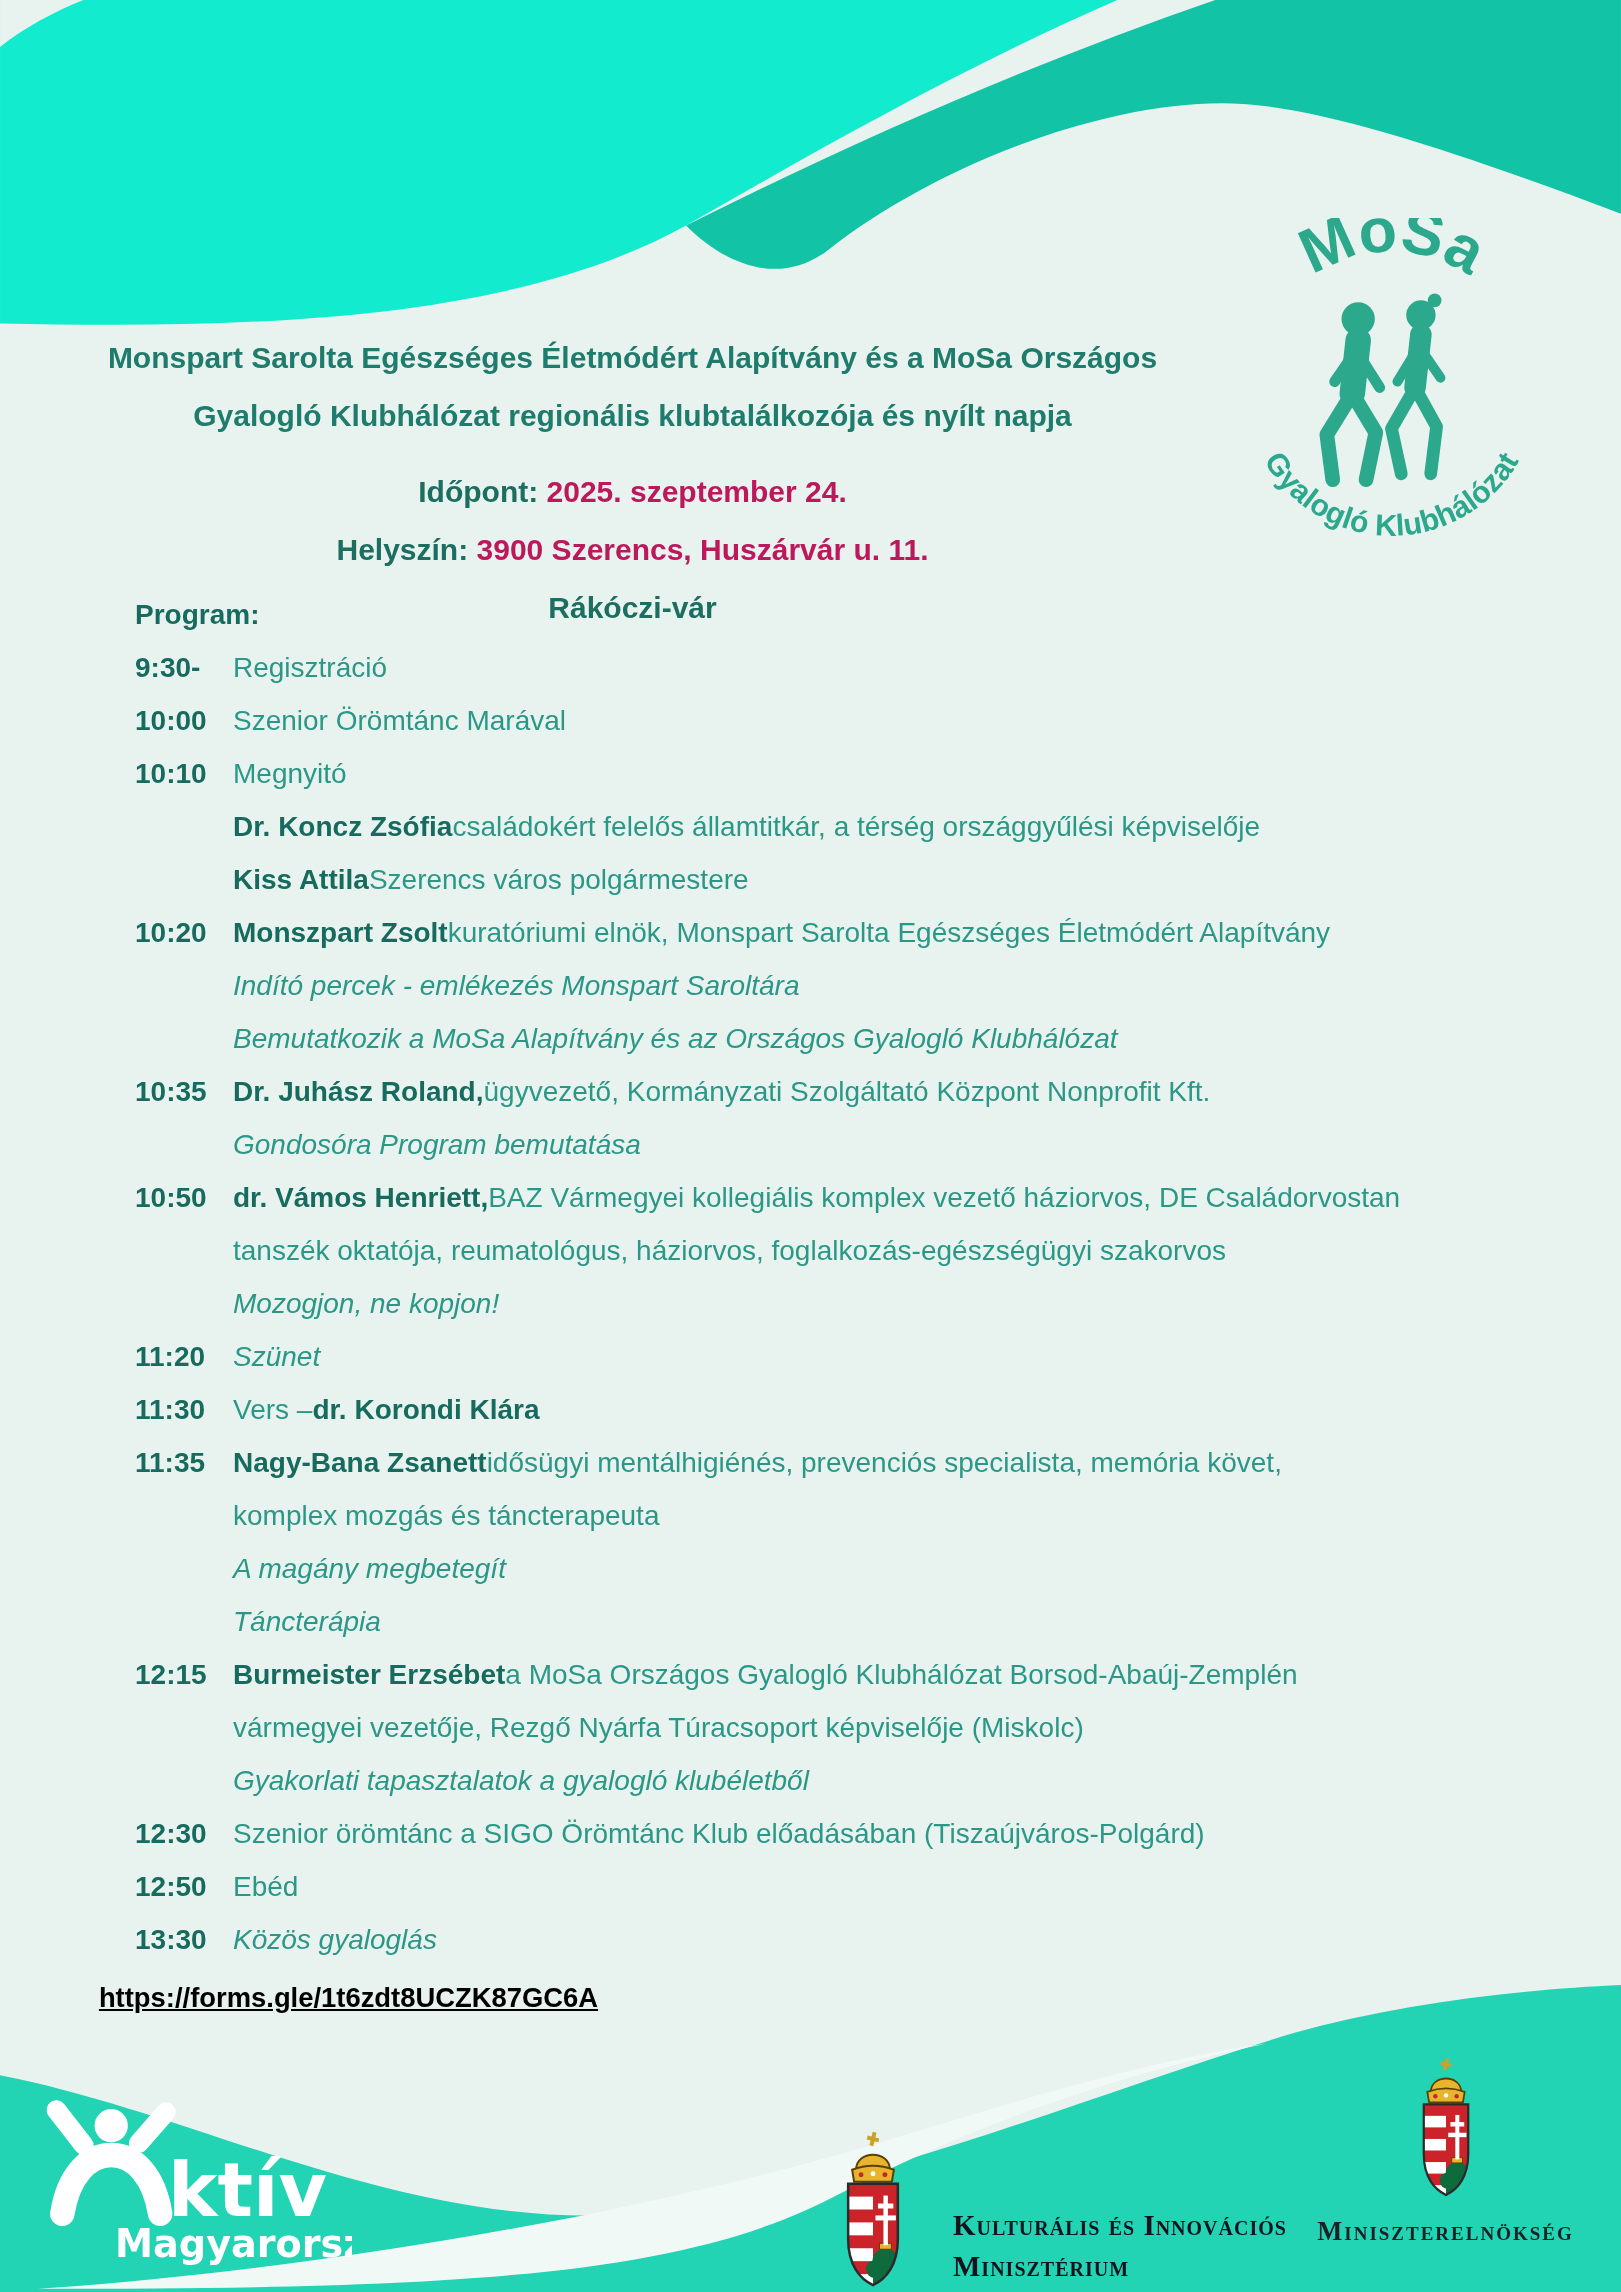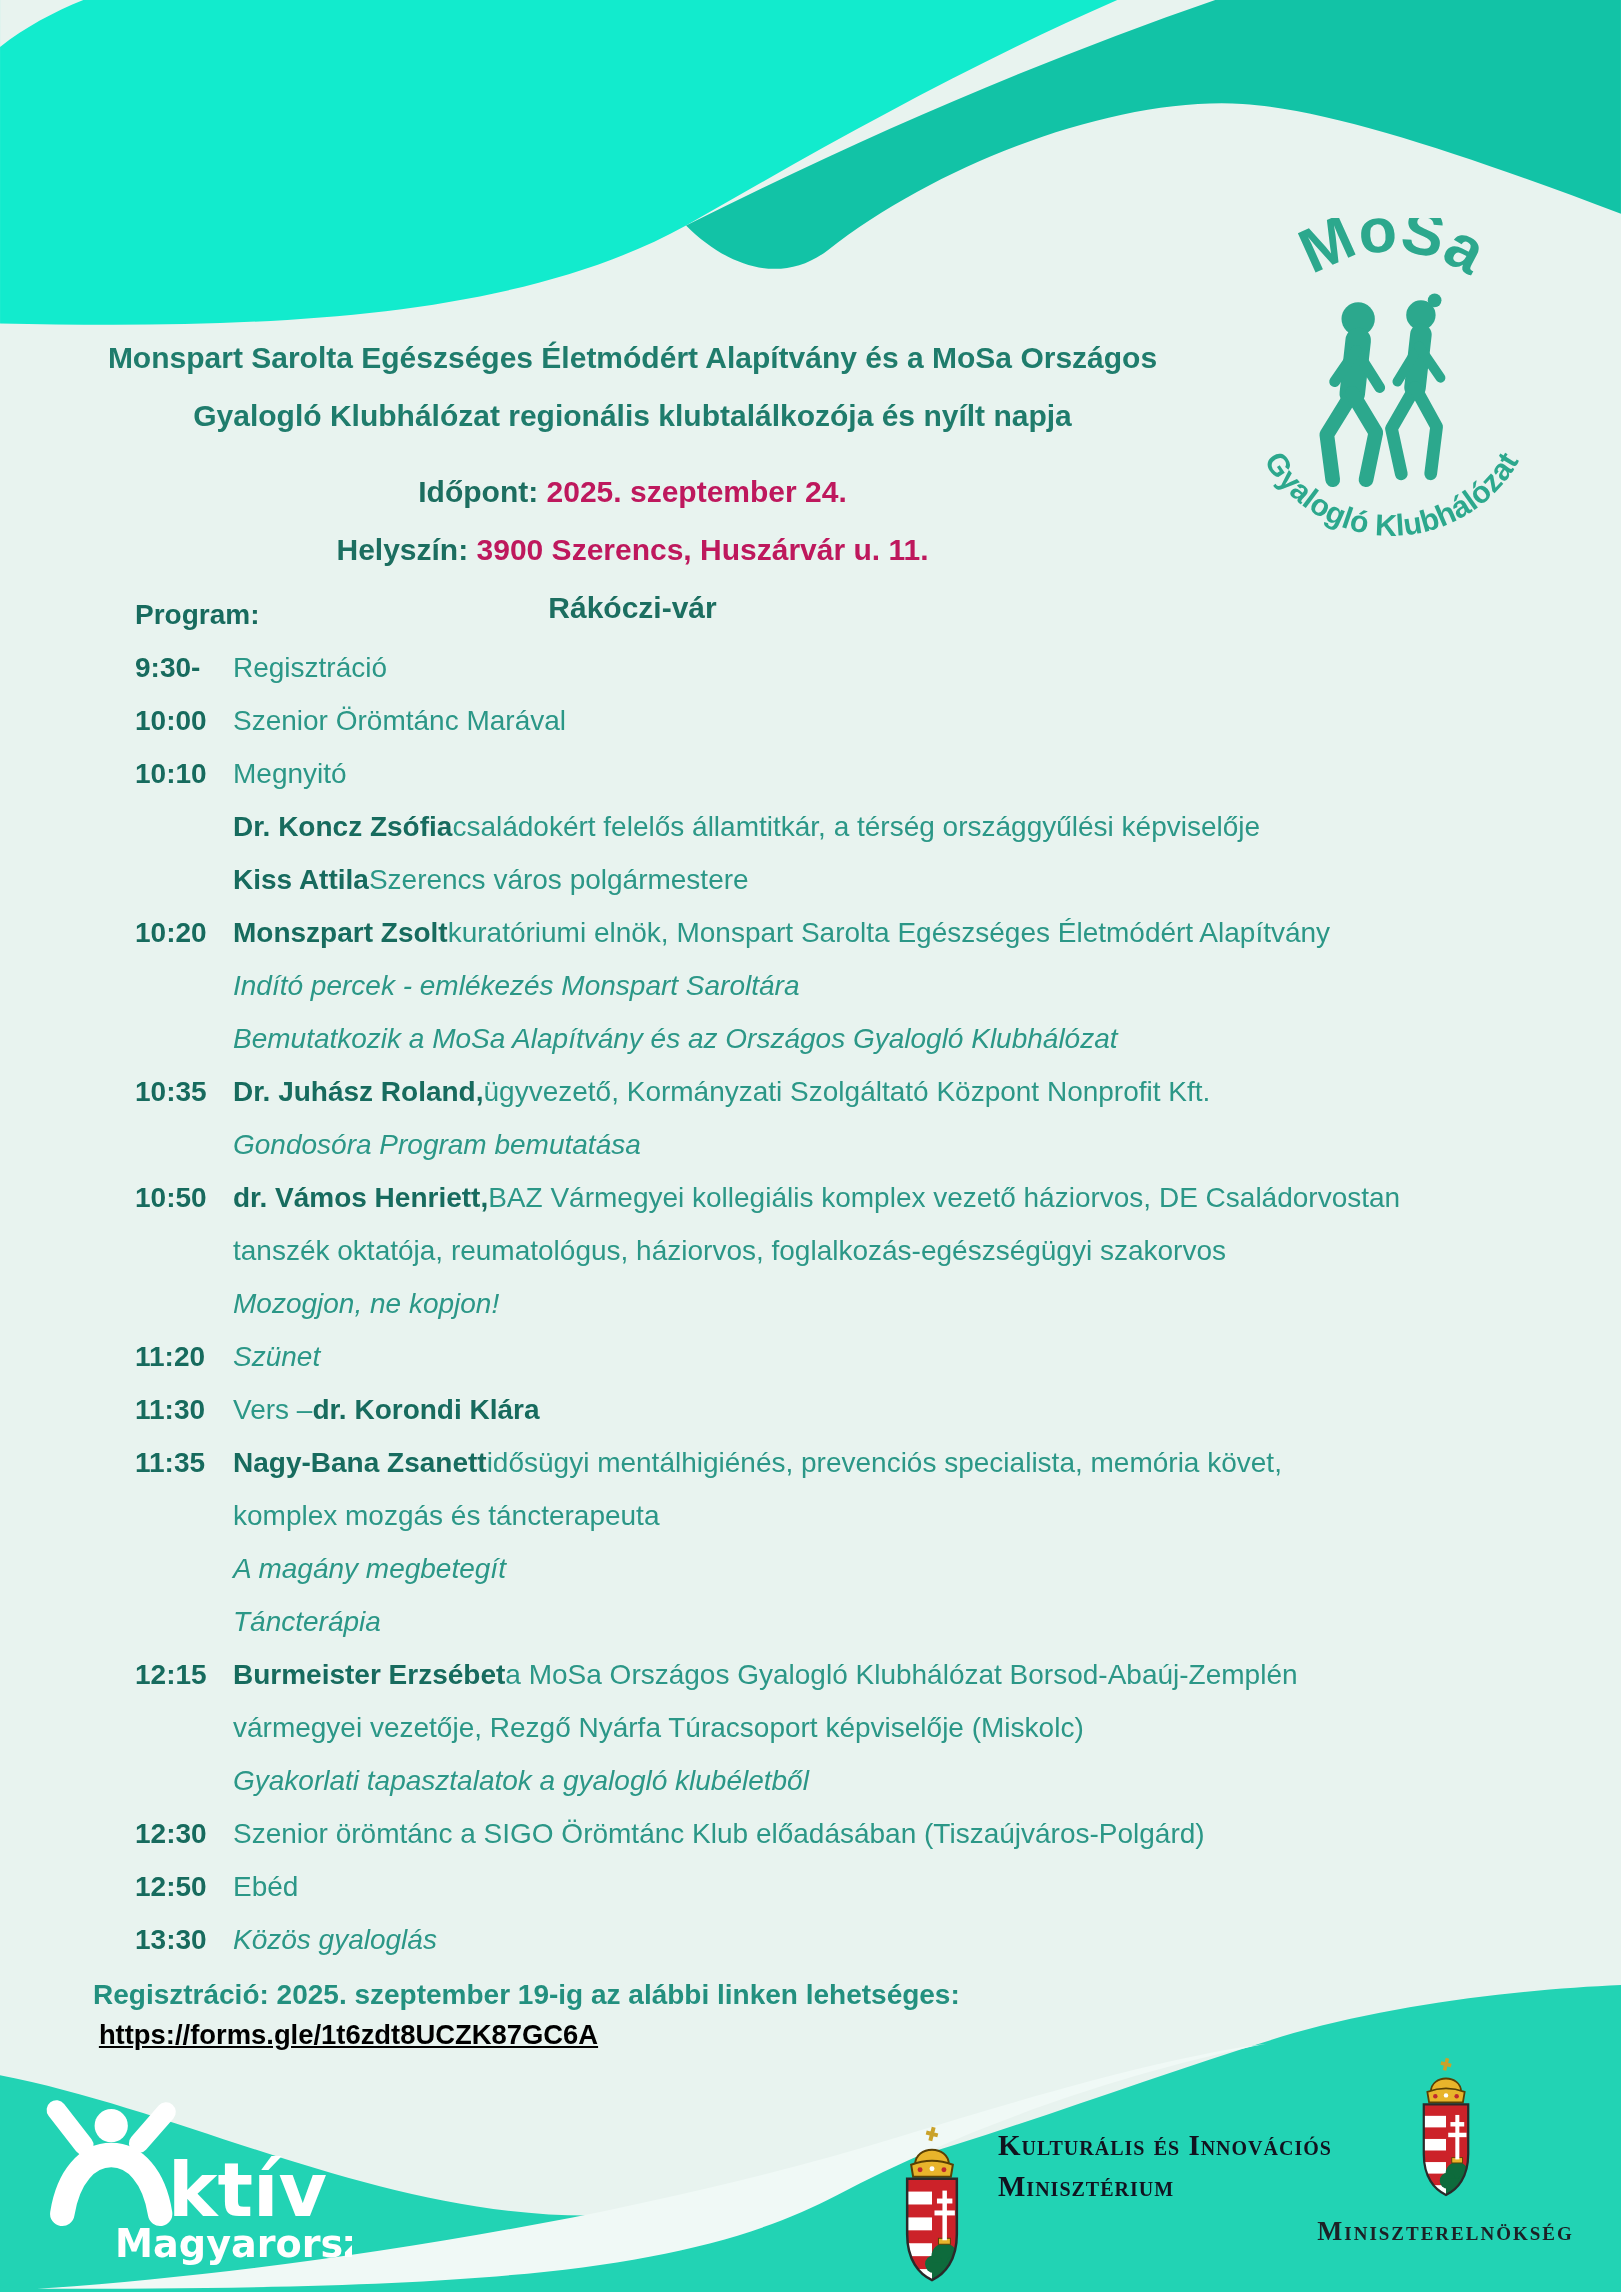--- a/index.html
+++ b/index.html
@@ -48,22 +48,22 @@
     display:inline-block;margin-top:2.9px;margin-left:5.9px;
     font-size:27.4px;color:#000000;text-decoration:underline;cursor:pointer;
   }
 
   
   .mosa-logo{position:absolute;left:1220px;top:218px;width:343px;height:343px;}
   .aktiv-logo{position:absolute;left:29px;top:2096px;width:323px;height:172px;}
   .aktiv-text{fill:#ffffff;font-family:"DejaVu Sans","Liberation Sans",sans-serif;font-weight:700;}
 
   .kim-logo{
-    position:absolute;left:887px;top:2125px;width:461px;height:162px;
-    display:flex;align-items:flex-start;gap:21px;
+    position:absolute;left:828px;top:2125px;width:461px;height:162px;
+    display:flex;align-items:flex-end;gap:35px;
   }
   .kim-text{
     font-family:"Liberation Serif","DejaVu Serif",serif;
     font-variant:small-caps;font-weight:600;letter-spacing:1px;
     font-size:29px;line-height:41px;color:#11131f;white-space:nowrap;
   }
   .me-logo{
     position:absolute;left:1284px;top:2056px;width:323px;height:206px;
     display:flex;flex-direction:column;align-items:center;
   }
@@ -251,21 +251,20 @@
       <span class="ptime">12:50</span>
         <span class="seg-r">Ebéd</span>
     </div>
     <div class="prow">
       <span class="ptime">13:30</span>
         <span class="seg-i">Közös gyaloglás</span>
     </div>
   </section>
 
   <footer class="footer-text">
-    <div class="ft-line2">Regisztráció: 2025. szeptember 19-ig az alábbi linken lehetséges:</div>
     <a class="ft-link">https://forms.gle/1t6zdt8UCZK87GC6A</a>
   </footer>
 
   <div class="aktiv-logo">
     <svg width="323" height="172" viewBox="0 0 330 175">
       <g fill="#ffffff" stroke="#ffffff" stroke-linecap="round">
 
         <circle cx="84" cy="30" r="17" stroke="none"></circle>
 
         <path d="M56,50 L28,14" stroke-width="20" fill="none"></path>

